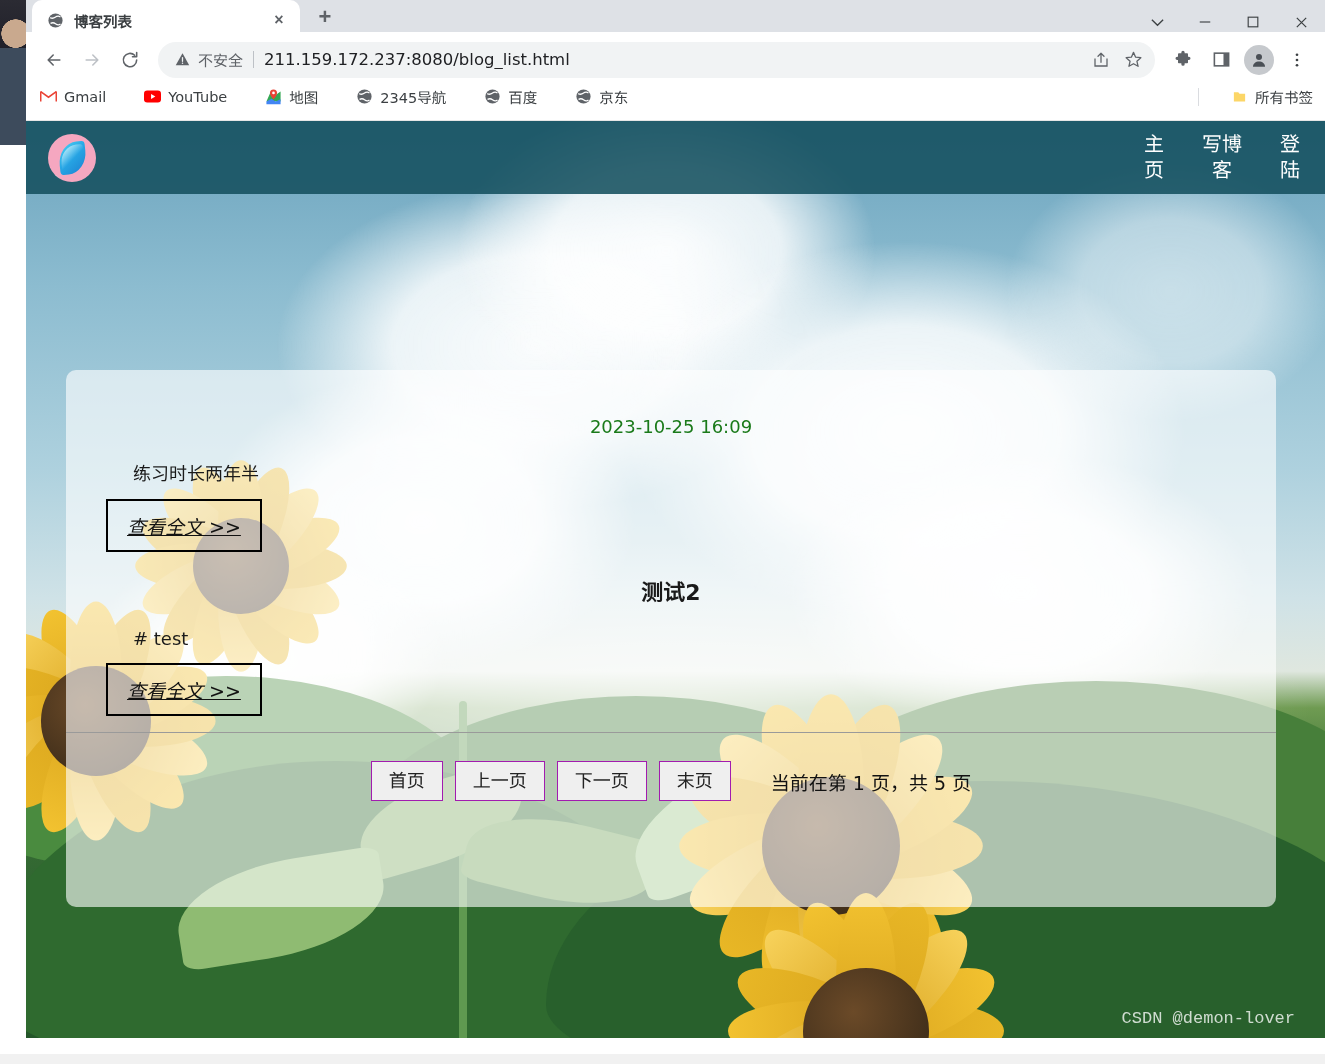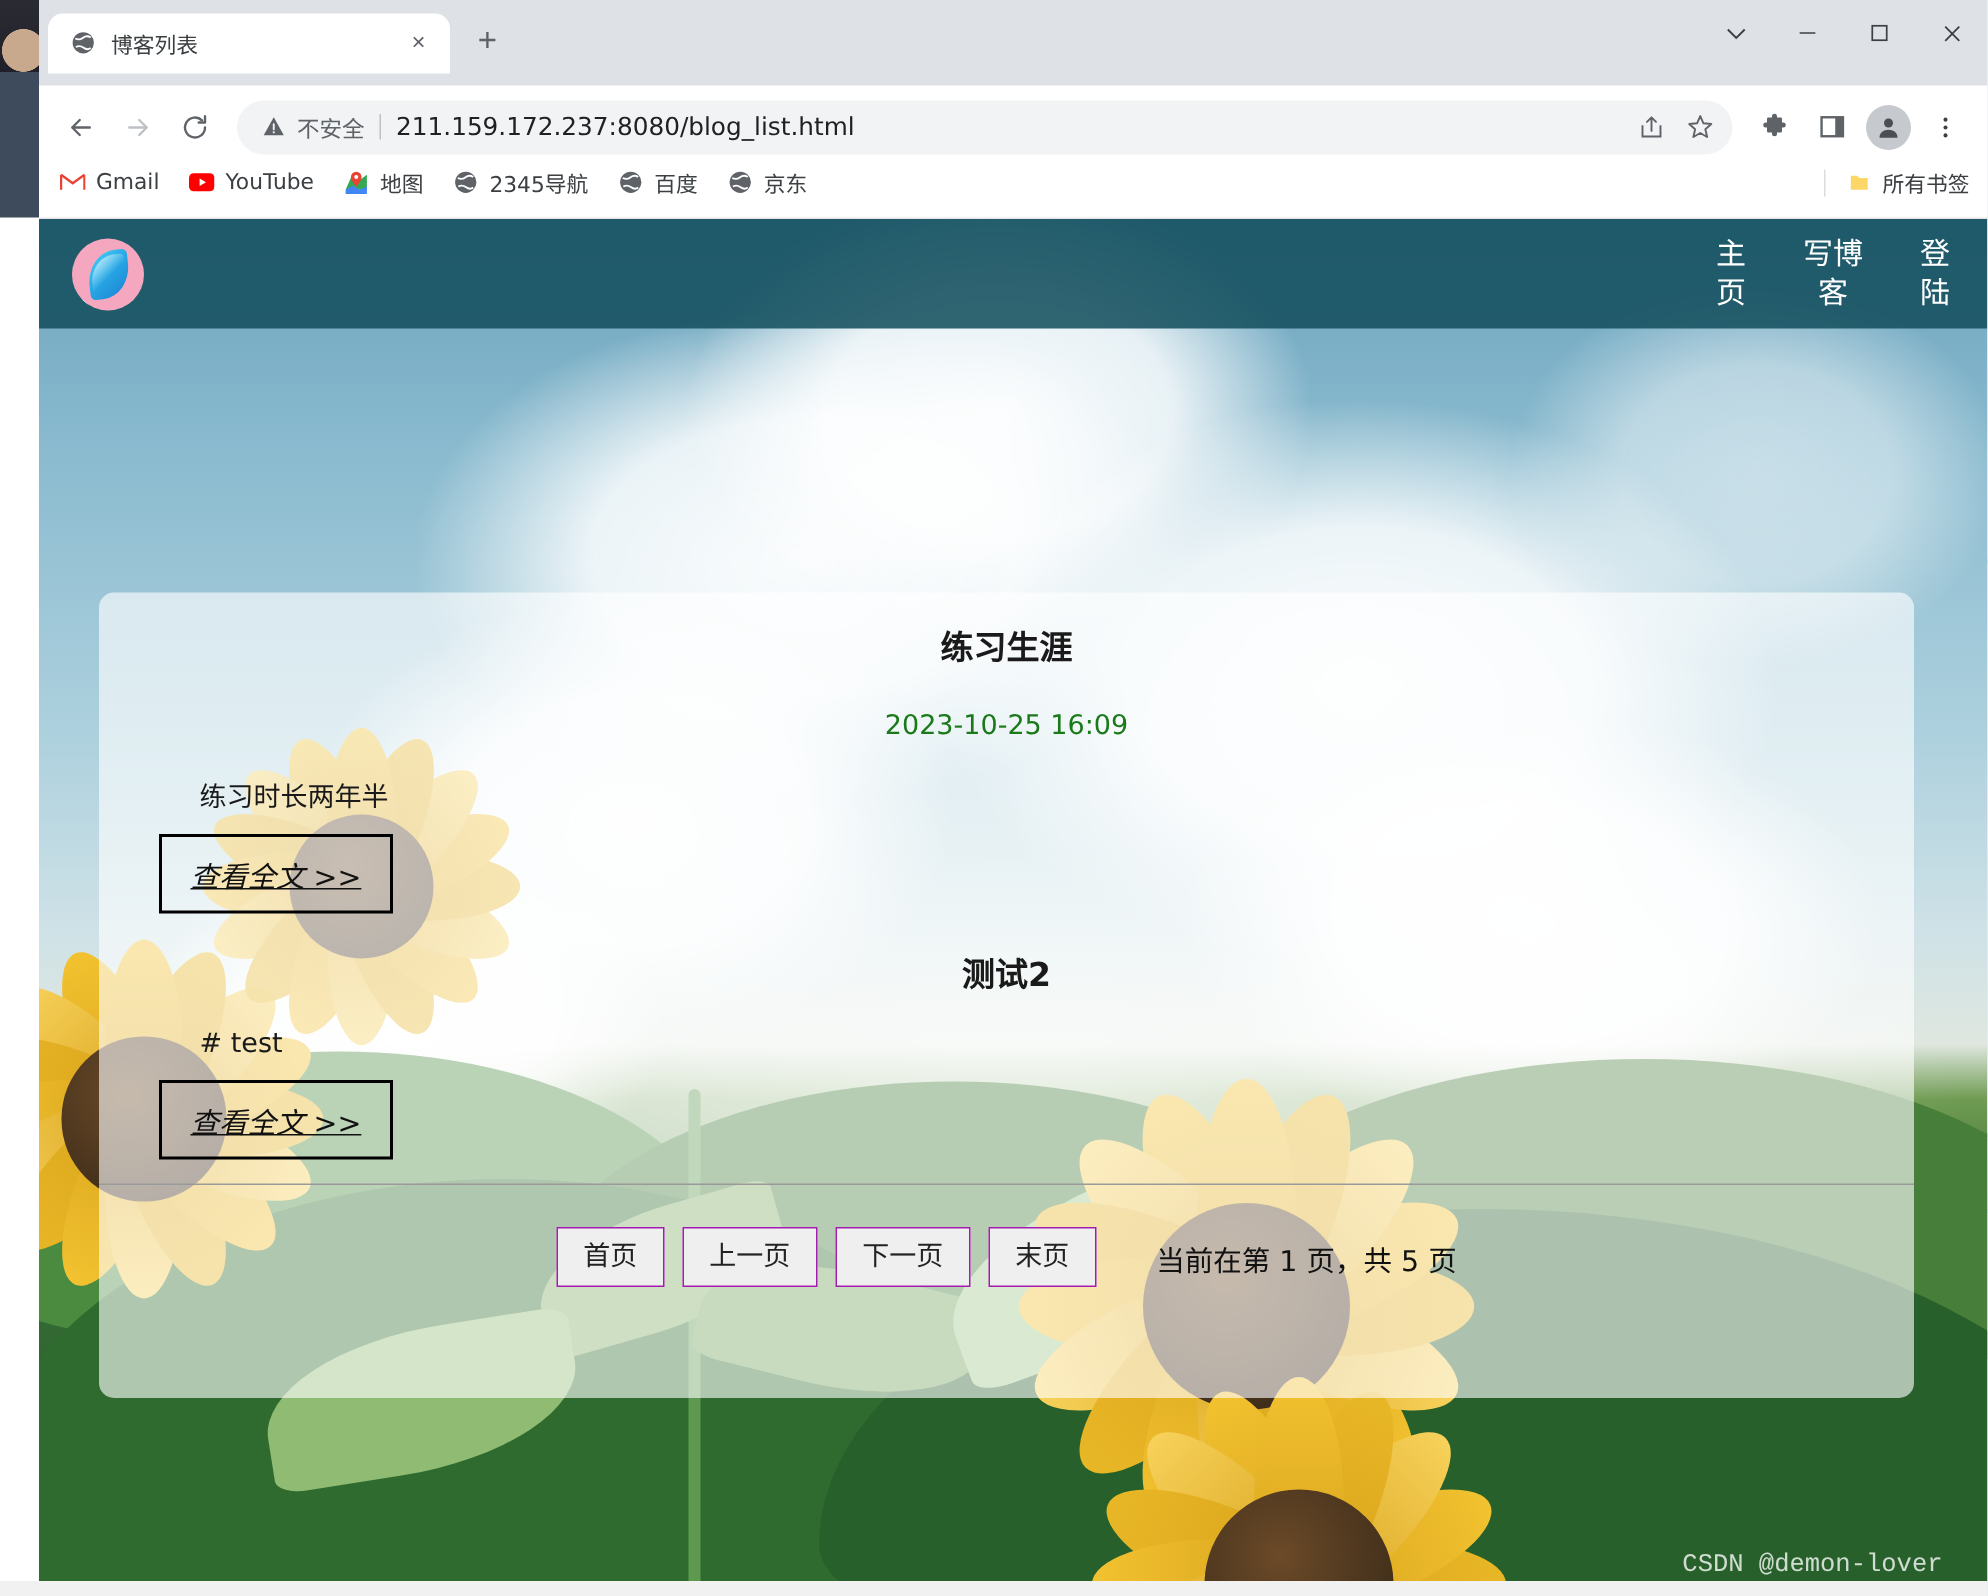--- a/index.html
+++ b/index.html
@@ -50,25 +50,26 @@
     position: absolute;
     left: 26px; top: 0;
     width: 1299px; height: 1054px;
     background: #ffffff;
     overflow: hidden;
   }
 
   
   .tabstrip {
     position: relative;
-    height: 57px;
+    height: 32px;
     background: #dee1e6;
     display: flex;
-    align-items: center;
+    align-items: flex-start;
     padding-left: 6px;
+    font-weight: bold;
   }
   .tab {
     position: relative;
     display: flex; align-items: center;
     height: 40px;
     min-width: 268px;
     padding: 0 10px 0 14px;
     background: #ffffff;
     border-radius: 10px 10px 0 0;
     gap: 10px;
@@ -161,20 +162,21 @@
     display: inline-flex; align-items: center; justify-content: center;
     margin: 0 3px;
   }
 
   
   .bookmarks {
     height: 34px; background: #ffffff;
     display: flex; align-items: center;
     padding: 0 12px 14px 14px;
     border-bottom: 1px solid #e6e6e6;
+    gap: 18px;
   }
   .bm {
     display: inline-flex; align-items: center; gap: 7px;
     margin-right: 20px;
     font-size: 14.5px; color: #3c4043;
     white-space: nowrap;
     font-family: "DejaVu Sans", sans-serif;
   }
   .bm .bmicon { width: 17px; height: 17px; flex: none; display:flex; align-items:center; justify-content:center; }
   .bm-spacer { flex: 1 1 auto; }
@@ -675,21 +677,20 @@
         <div class="nav-links">
           <a href="#" class="w1">主页</a>
           <a href="#" class="w2">写博客</a>
           <a href="#" class="w3">登陆</a>
         </div>
       </div>
 
       <div class="card">
 
         <div class="blog">
-          <div class="title">练习生涯</div>
           <div class="date">2023-10-25 16:09</div>
           <div class="desc">练习时长两年半</div>
           <div class="detail-wrap">
             <a href="#" class="detail">查看全文 &gt;&gt;</a>
           </div>
         </div>
 
         <div class="blog second">
           <div class="title">测试2</div>
           <div class="desc"># test</div>

